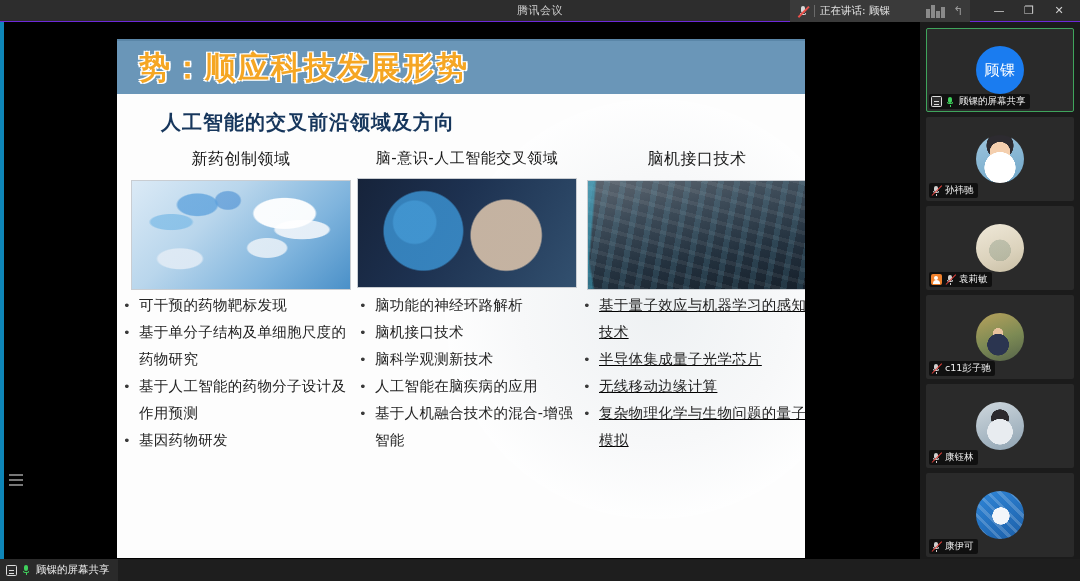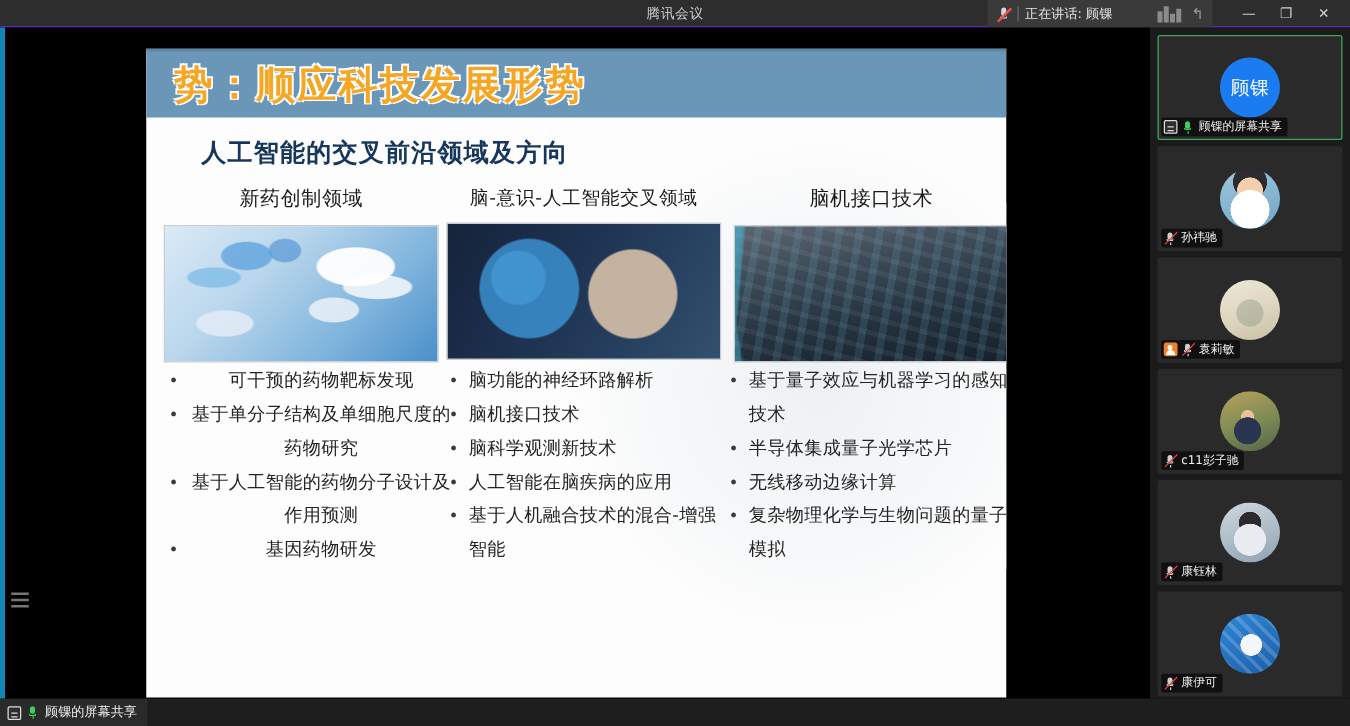--- a/index.html
+++ b/index.html
@@ -148,23 +148,23 @@
   #img-2 {
     background:
       linear-gradient(95deg, rgba(60,200,235,.45) 0 3%, transparent 4%),
       linear-gradient(80deg, rgba(60,200,235,.35) 0 2%, transparent 3%),
       repeating-linear-gradient(100deg, rgba(120,210,240,.12) 0 6px, transparent 6px 16px),
       repeating-linear-gradient(15deg, rgba(255,255,255,.06) 0 4px, transparent 4px 12px),
       linear-gradient(170deg,#5d6670 0%, #3d4b58 30%, #24323f 65%, #16202b 100%);
   }
 
   .bullets { position:absolute; top:253px; width:232px; }
-  #bul-0 { left:14px;text-align:center; }
+  #bul-0 { left:2px; }
   #bul-1 { left:238px; }
-  #bul-2 { left:462px; }
+  #bul-2 { left:462px;text-decoration:underline; }
   .bullets ul { list-style:none; }
   .bullets li {
     position:relative; padding-left:20px; font-size:14.5px; color:#242424;
     line-height:27px; letter-spacing:0.3px;
   }
   .bullets li::before {
     content:"•"; position:absolute; left:4px; top:0; color:#3a3a3a; font-size:13px;
   }
 
   

